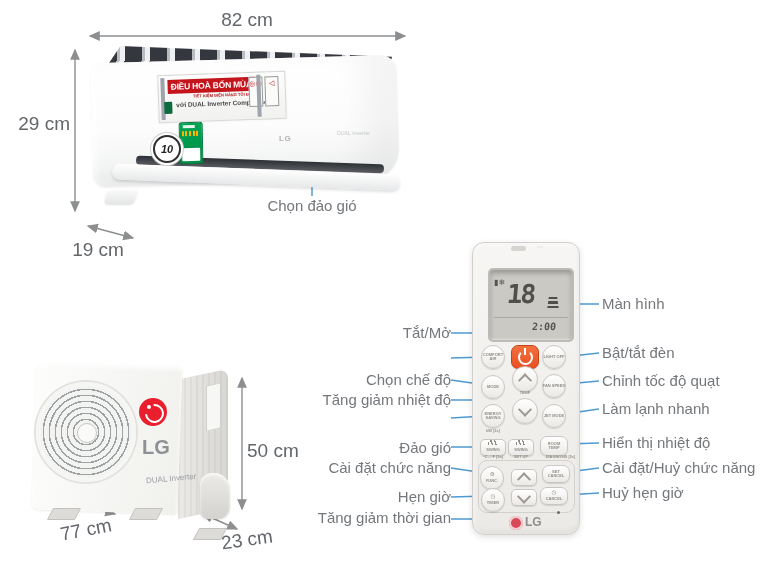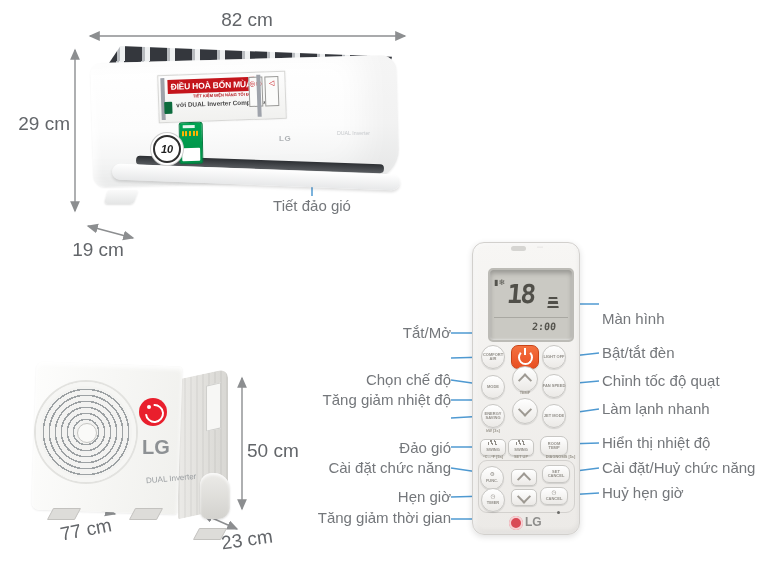--- a/index.html
+++ b/index.html
@@ -204,21 +204,21 @@
       <span class="e-box abs"></span>
     </div>
     <div class="badge10">10</div>
     <div class="iu-lg">LG</div>
     <div class="iu-side-text">DUAL Inverter</div>
   </div>
 
   <div class="dim" style="left:197px;top:10px;width:100px;text-align:center;">82 cm</div>
   <div class="dim" style="left:18px;top:114px;width:52px;text-align:right;">29 cm</div>
   <div class="dim" style="left:66px;top:240px;width:64px;text-align:center;">19 cm</div>
-  <div class="callout" style="left:252px;top:197px;width:120px;text-align:center;">Tiết đảo gió</div>
+  <div class="callout" style="left:252px;top:197px;width:120px;text-align:center;">Chọn đảo gió</div>
 
   <div class="outdoor">
     <div class="ou-side"></div>
     <div class="ou-sticker"></div>
     <div class="ou-front"></div>
     <div class="ou-fan"></div>
     <div class="ou-logo"></div>
     <div class="ou-lg-text">LG</div>
     <div class="ou-dual">DUAL Inverter</div>
     <div class="ou-pipe"></div>
@@ -321,21 +321,21 @@
   </div>
 
   <div class="callout l" style="top:324px;">Tắt/Mở</div>
   <div class="callout l" style="top:371px;">Chọn chế độ</div>
   <div class="callout l" style="top:391px;">Tăng giảm nhiệt độ</div>
   <div class="callout l" style="top:439px;">Đảo gió</div>
   <div class="callout l" style="top:459px;text-align:center;">Cài đặt chức năng</div>
   <div class="callout l" style="top:488px;margin-left:32px;">Hẹn giờ</div>
   <div class="callout l" style="top:509px;">Tăng giảm thời gian</div>
 
-  <div class="callout r" style="top:310px;">Màn hình</div>
+  <div class="callout r" style="top:295px;">Màn hình</div>
   <div class="callout r" style="top:344px;">Bật/tắt đèn</div>
   <div class="callout r" style="top:372px;">Chỉnh tốc độ quạt</div>
   <div class="callout r" style="top:400px;">Làm lạnh nhanh</div>
   <div class="callout r" style="top:434px;">Hiển thị nhiệt độ</div>
   <div class="callout r" style="top:459px;">Cài đặt/Huỷ chức năng</div>
   <div class="callout r" style="top:484px;">Huỷ hẹn giờ</div>
 
 </div>
 
 </body></html>

